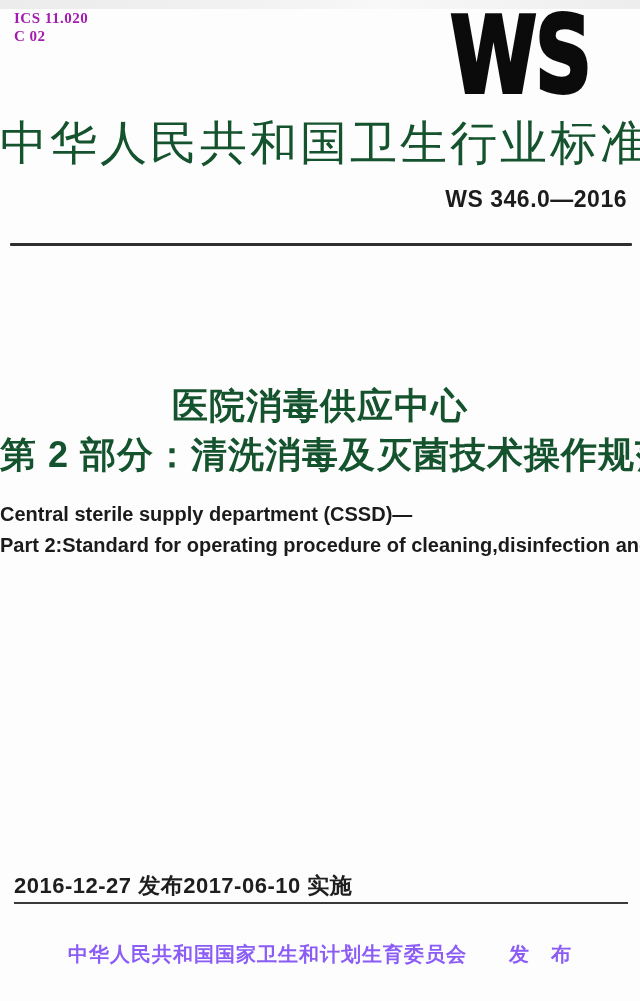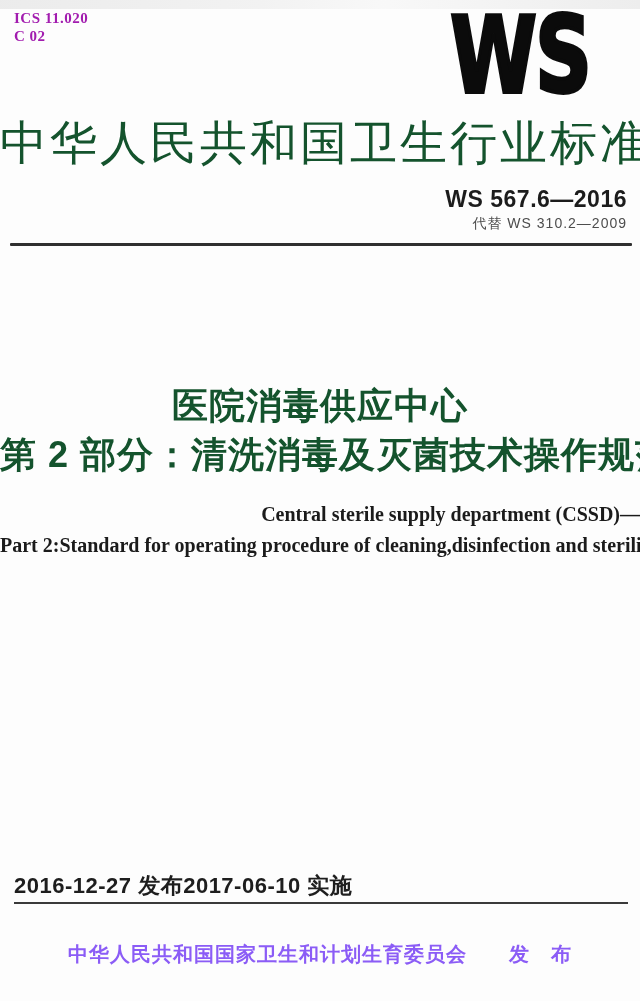--- a/index.html
+++ b/index.html
@@ -96,22 +96,22 @@
     font-size: 36px;
     line-height: 49px;
     letter-spacing: 1px;
     color: #14532d;
     white-space: nowrap;
   }
   .en-titles {
     position: absolute;
     top: 499px; left: 0;
     width: 100%;
-    text-align: right;
-    font-family: Liberation Serif, serif;
+    text-align: left;
+    font-family: Liberation Sans, sans-serif;
     font-weight: bold;
     font-size: 20px;
     line-height: 31px;
     color: #1b1b1b;
     white-space: nowrap;
   }
   .date-row {
     position: absolute;
     top: 871px; left: 14px; right: 12px;
     display: flex;
@@ -150,22 +150,21 @@
     <div>C 02</div>
   </div>
 
   <div class="ws-logo">
     <span>WS</span>
   </div>
 
   <div class="std-title">中华人民共和国卫生行业标准</div>
 
   <div class="std-number-block">
-    <div class="std-number">WS 567.6—2016</div>
-    <div class="replaces">代替 WS 310.2—2009</div>
+    <div class="std-number">WS 346.0—2016</div>
   </div>
 
   <div class="rule-top"></div>
 
   <div class="cn-titles">
     <div>医院消毒供应中心</div>
     <div>第 2 部分：清洗消毒及灭菌技术操作规范</div>
   </div>
 
   <div class="en-titles">

